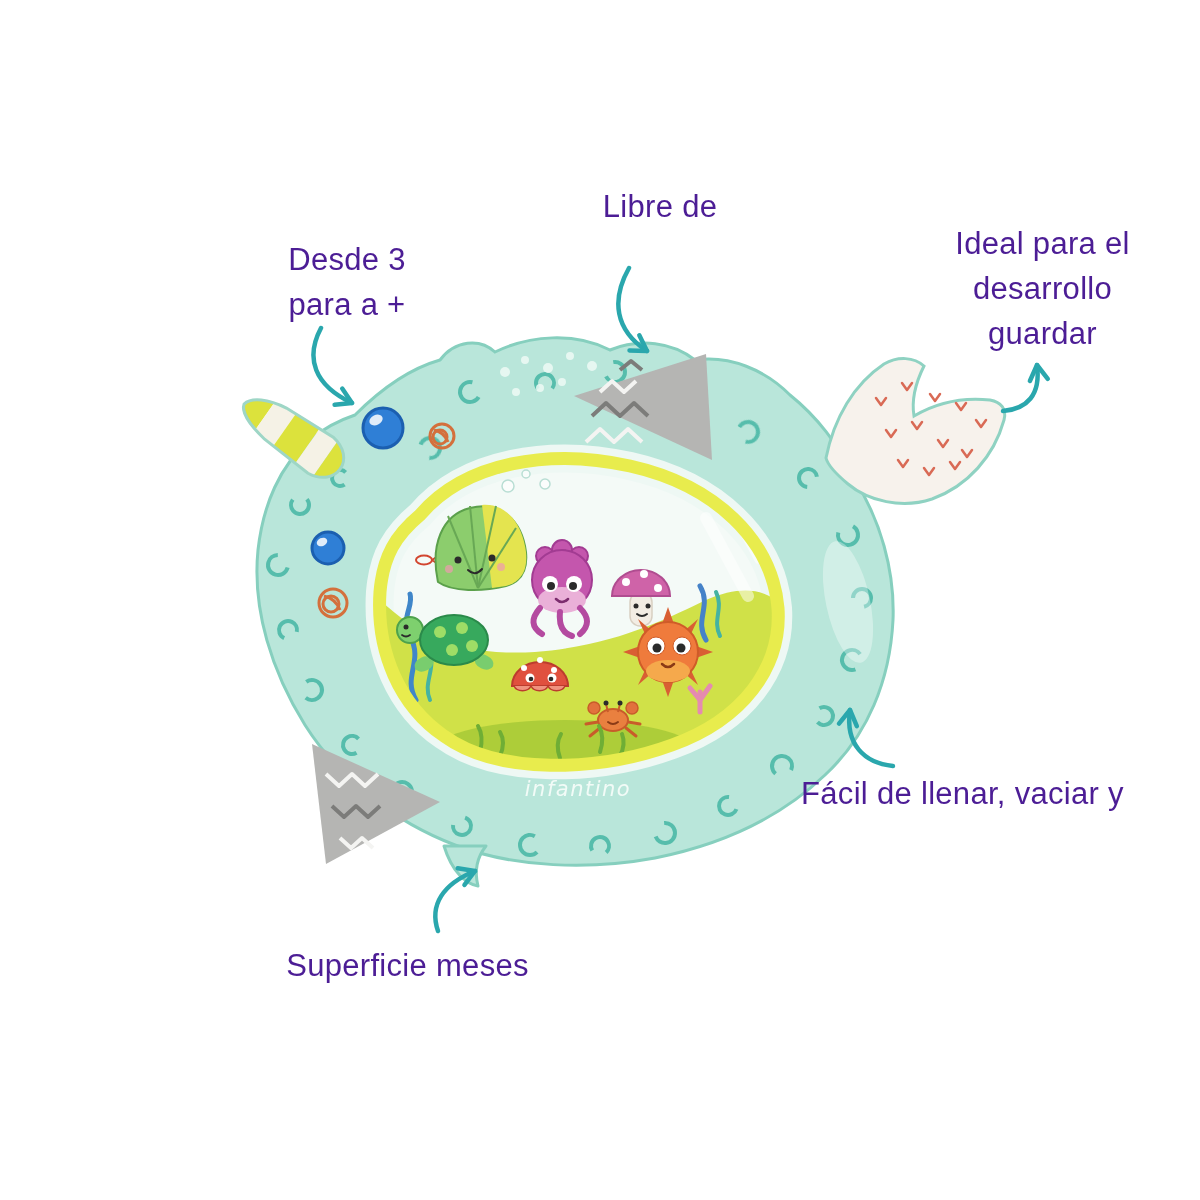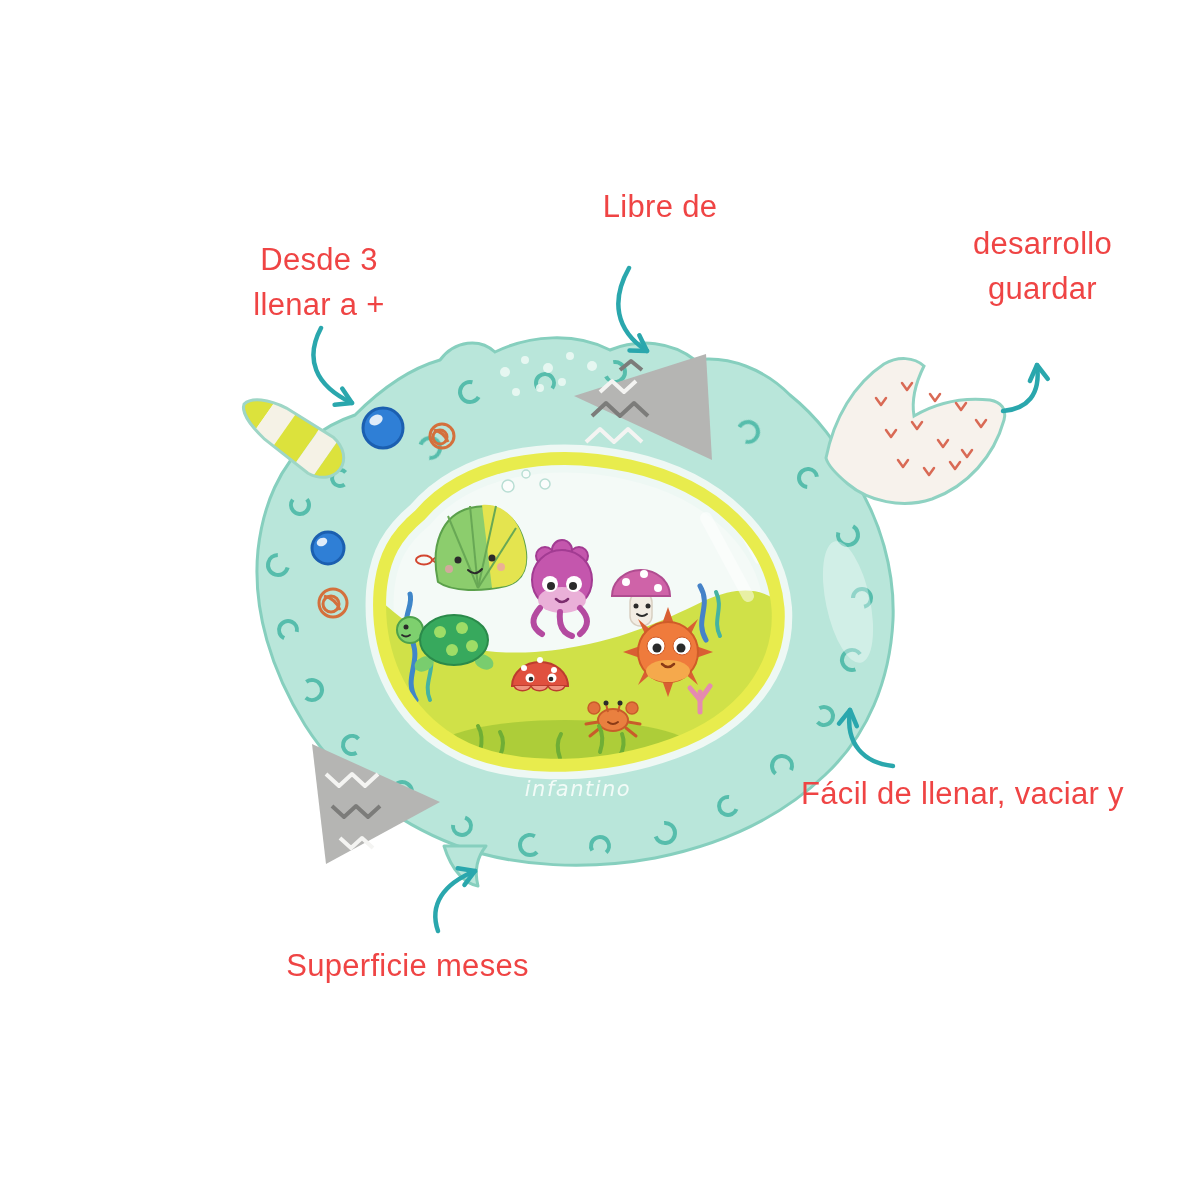--- a/index.html
+++ b/index.html
@@ -5,21 +5,21 @@
   html,body{margin:0;padding:0;}
   body{
     width:1200px;height:1200px;position:relative;overflow:hidden;
     background:#ffffff;
     font-family:"Liberation Sans", sans-serif;
   }
   .stage{position:absolute;inset:0;}
   .art{position:absolute;left:0;top:0;}
   .callout{
     position:absolute;
-    color:#ef4444;
+    color:#4c1d95;
     font-size:31px;
     font-weight:500;
     letter-spacing:.3px;
     text-align:center;
     line-height:1.45;
   }
   .callout span{display:block;}
 </style>
 </head>
 <body>
@@ -361,30 +361,31 @@
       </g>
       <g>
         <path d="M 438 931 C 429 905 443 884 475 871"></path>
         <g transform="translate(475,871) rotate(-22)">
             <path d="M -15 -9 L 0 0 L -15 9"></path>
           </g>
       </g>
     </g>
   </svg>
 
-  <div class="callout" style="left:164px;top:238px;width:310px;text-align:center;">
+  <div class="callout" style="left:192px;top:238px;width:310px;text-align:center;">
     <span>Desde 3</span>
-    <span>llenar a +</span>
+    <span>para a +</span>
   </div>
 
   <div class="callout" style="left:540px;top:185px;width:240px;">
     <span>Libre de</span>
   </div>
 
   <div class="callout" style="left:885px;top:222px;width:315px;">
+    <span>Ideal para el</span>
     <span>desarrollo</span>
     <span>guardar</span>
   </div>
 
   <div class="callout" style="left:755px;top:772px;width:415px;">
     <span>Fácil de llenar, vaciar y</span>
   </div>
 
   <div class="callout" style="left:240px;top:944px;width:335px;">
     <span>Superficie meses</span>

